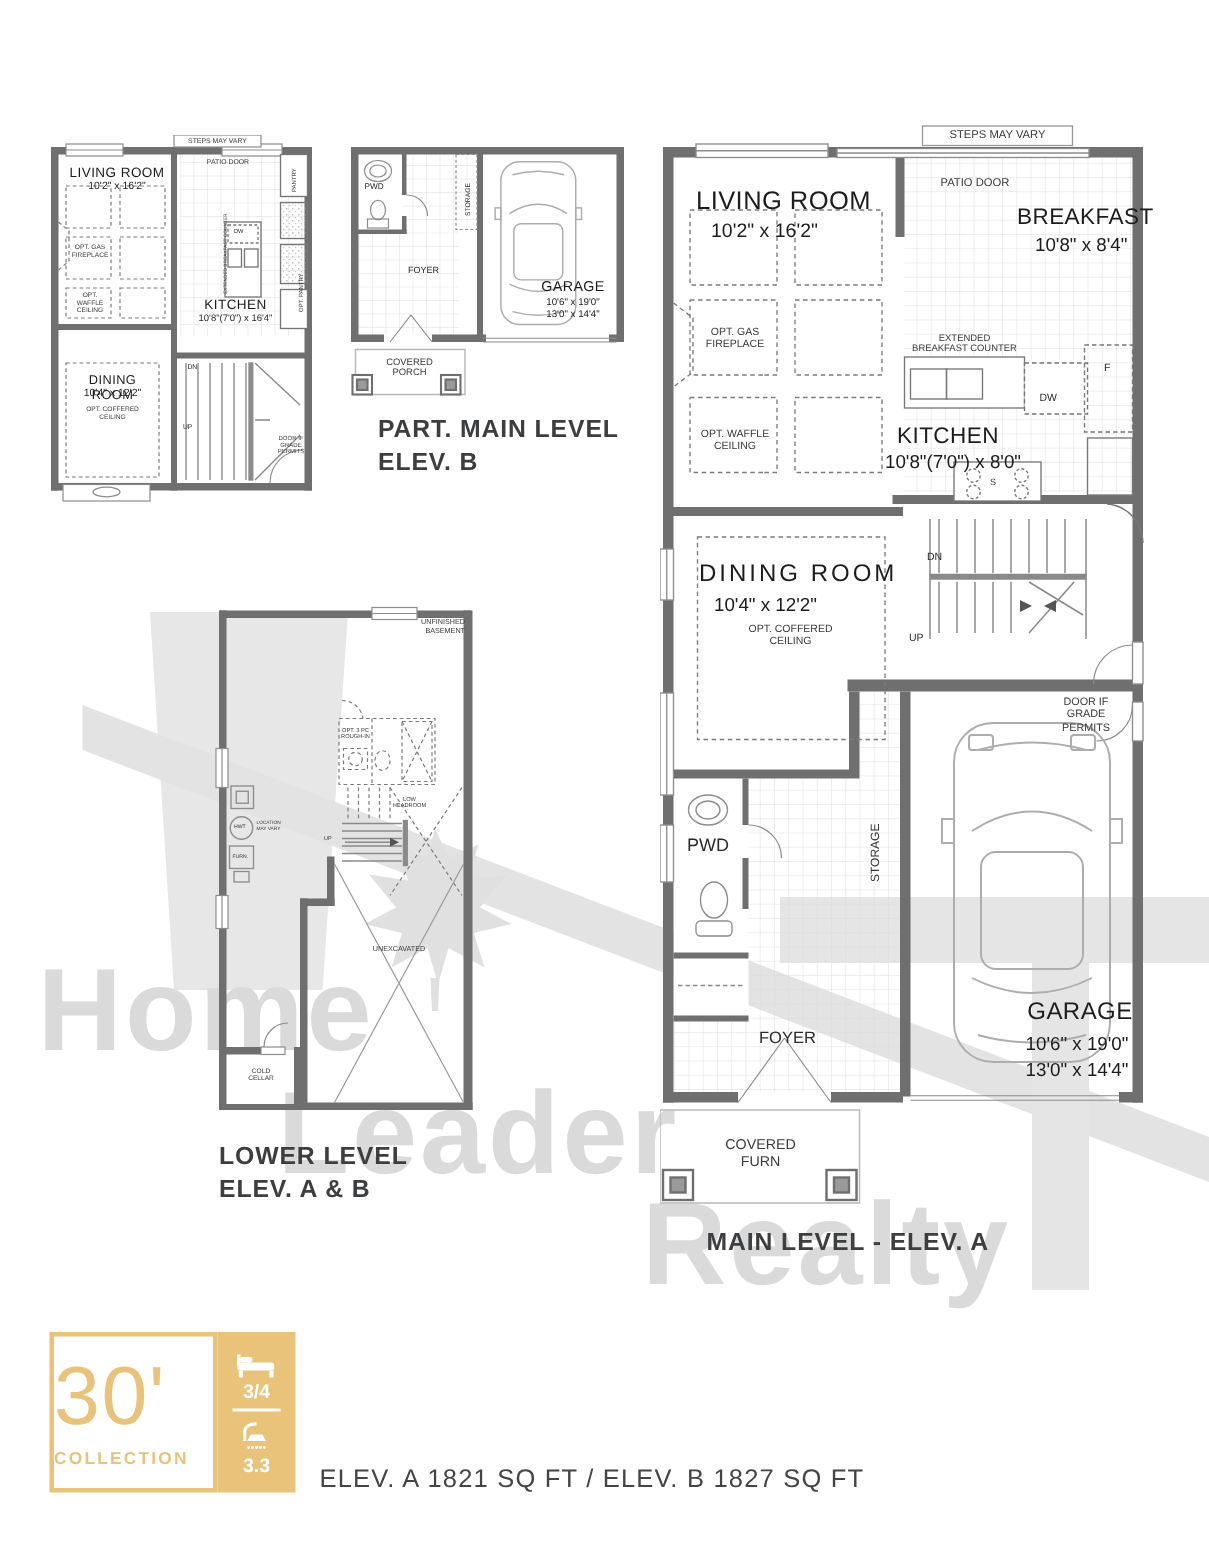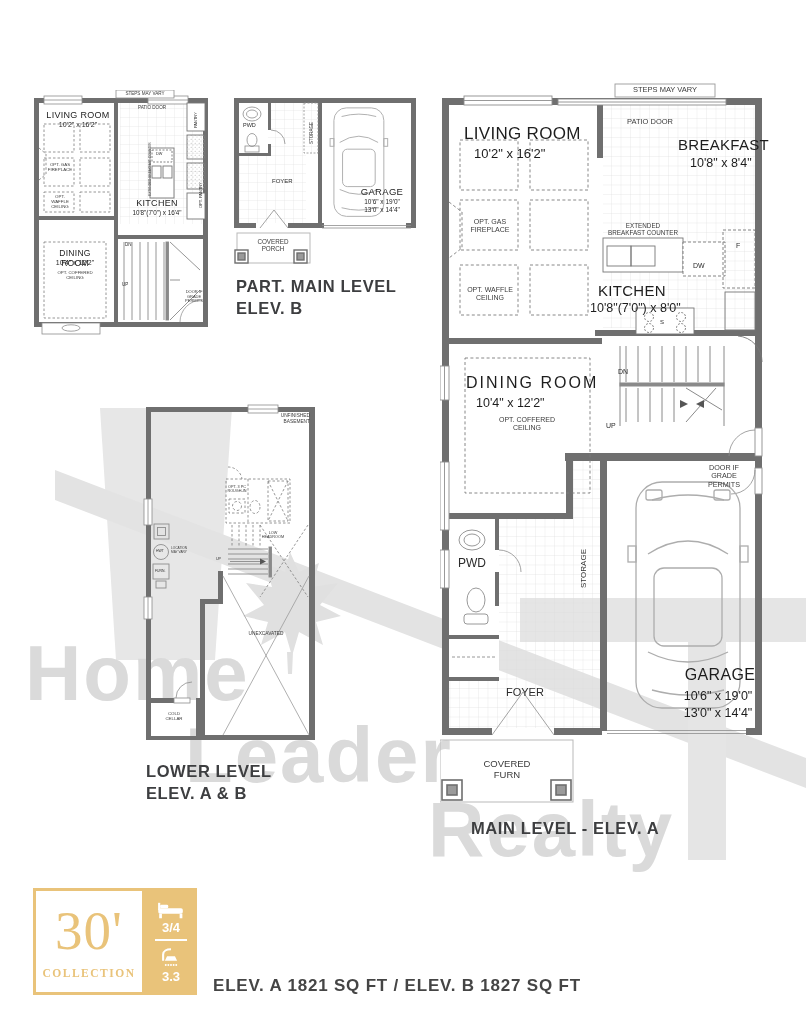--- a/index.html
+++ b/index.html
@@ -15,31 +15,31 @@
   .rt{text-align:right;}
   .vlabel{position:absolute;transform-origin:left top;transform:rotate(-90deg);
           white-space:nowrap;color:#333;}
   .caption{position:absolute;font-size:16.5px;font-weight:600;color:#3d3e40;
            letter-spacing:.6px;line-height:1.32;white-space:pre-line;}
   
   #wm{position:absolute;left:0;top:330px;}
   .wm-word{font-weight:600;fill:#dadada;letter-spacing:2px;}
   
   #logo-box{position:absolute;left:33px;top:888px;width:106px;height:101px;
-            border:3px solid #e9c37a;background:#fff;text-align:center;font-family:Liberation Serif, serif;}
+            border:3px solid #e9c37a;background:#fff;}
   #collection-number{font-size:55px;color:#e9c37a;line-height:1;margin-top:12px;letter-spacing:1px;}
   #collection-label{font-size:11.5px;color:#e9c37a;letter-spacing:1.5px;font-weight:600;margin-top:9px;}
   #amenity-box{position:absolute;left:145px;top:888px;width:52px;height:107px;background:#e9c37a;
                display:flex;flex-direction:column;align-items:center;justify-content:center;}
   .amen-num{color:#fff;font-weight:700;font-size:13px;line-height:1;}
   .amen-div{width:32px;height:2px;background:#fff;margin:5px 0;}
   #model-name{position:absolute;left:212px;top:918px;font-size:45px;color:#595a5c;
               letter-spacing:4px;font-weight:400;}
   #model-sqft{position:absolute;left:213px;top:976px;font-size:17px;color:#454545;
-              font-weight:700;letter-spacing:.8px;}
+              font-weight:400;letter-spacing:.8px;}
 </style>
 </head>
 <body>
 
 <div id="page">
 
   <svg id="wm" width="806" height="560" viewBox="0 0 806 560">
     <polygon points="100,78 232,78 215,330 116,330" fill="#e7e7e7"></polygon>
     <polygon points="55,140 806,428 806,458 55,170" fill="#e3e3e3"></polygon>
     <rect x="688" y="268" width="38" height="262" fill="#e5e5e5"></rect>
@@ -198,21 +198,21 @@
     </svg>
     <div class="lbl" style="left:13px;top:30px;font-size:5.5px;">PWD</div>
     <div class="lbl" style="left:42px;top:86px;font-size:6px;">FOYER</div>
     <div class="vlabel" style="left:79px;top:52px;font-size:4.5px;">STORAGE</div>
     <div class="lbl ttl ctr" style="left:126px;top:94px;width:52px;font-size:9.5px;">GARAGE</div>
     <div class="lbl dim ctr" style="left:122px;top:106px;width:60px;font-size:6.5px;">10'6" x 19'0"
 13'0" x 14'4"</div>
     <div class="lbl tiny" style="left:18px;top:146px;width:50px;font-size:6.3px;">COVERED
 PORCH</div>
   </div>
-  <div class="caption" style="left:236px;top:276px;">PART. MAIN LEVEL
+  <div class="caption" style="left:252px;top:276px;">PART. MAIN LEVEL
 ELEV. B</div>
 
   <div class="plan" style="left:440px;top:80px;width:327px;height:737px;">
     <svg width="327" height="737" viewBox="0 0 327 737">
       <defs>
         <pattern id="t3" width="9.5" height="9.5" patternUnits="userSpaceOnUse">
           <path d="M9.5 0H0V9.5" fill="none" stroke="#dcdcdc" stroke-width="0.6"></path>
         </pattern>
       </defs>
 

